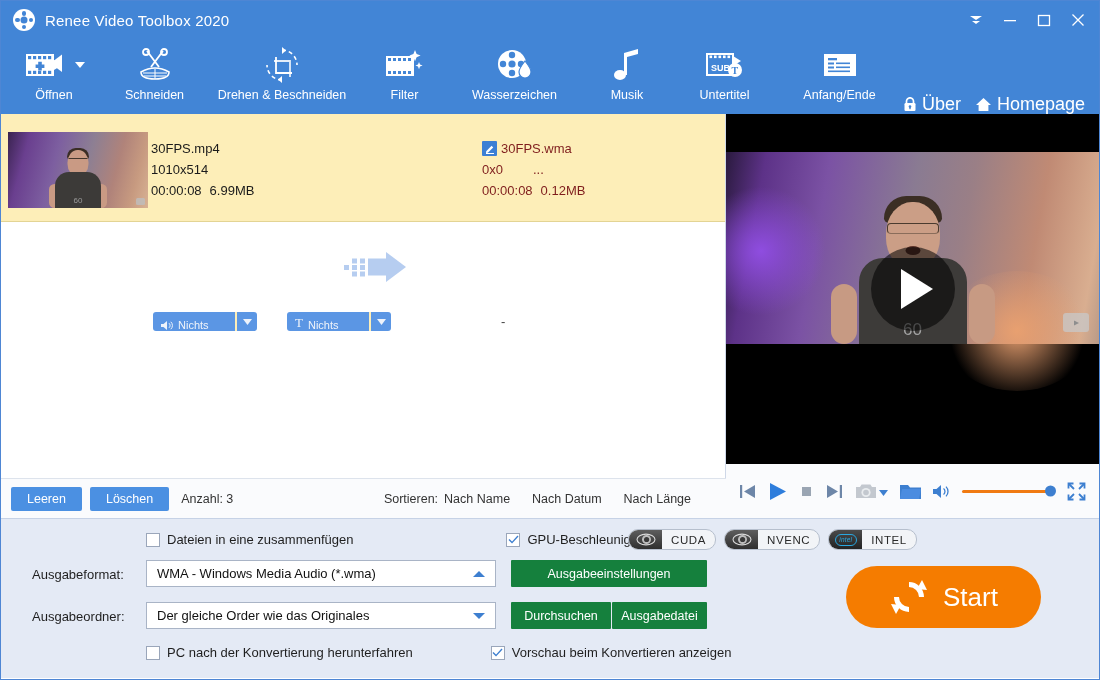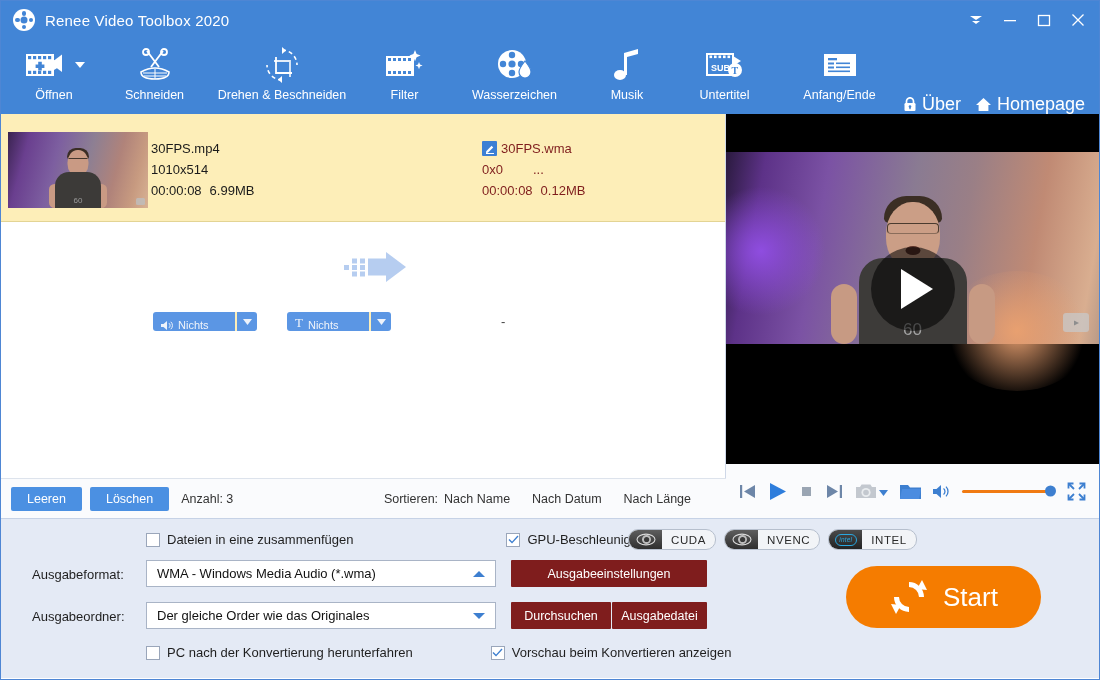--- a/index.html
+++ b/index.html
@@ -248,21 +248,21 @@
   }
 
   .fld-label{ position:absolute; font-size:13px; color:#1f1f1f; }
   .combo{
     position:absolute; height:27px; background:#fff; border:1px solid #a9b4c6;
     display:flex; align-items:center; padding:0 10px; font-size:13px; color:#111;
     cursor:pointer;
   }
   .combo .arw{ margin-left:auto; }
   .btn-b2{
-    position:absolute; background:#7f1d1d; color:#fff; border:none;
+    position:absolute; background:#15803d; color:#fff; border:none;
     height:27px; font-size:12.5px; cursor:pointer; font-family:inherit; border-radius:1px;
   }
   .row4{ position:absolute; left:145px; top:126px; display:flex; align-items:center; }
   .row4 .c2{ margin-left:78px; }
 
   .start-btn{
     position:absolute; right:58px; top:47px; width:195px; height:62px;
     background:#f57c00; border-radius:31px; border:none; cursor:pointer;
     display:flex; align-items:center; justify-content:center; gap:14px;
     color:#fff; font-size:26px; font-family:inherit;

